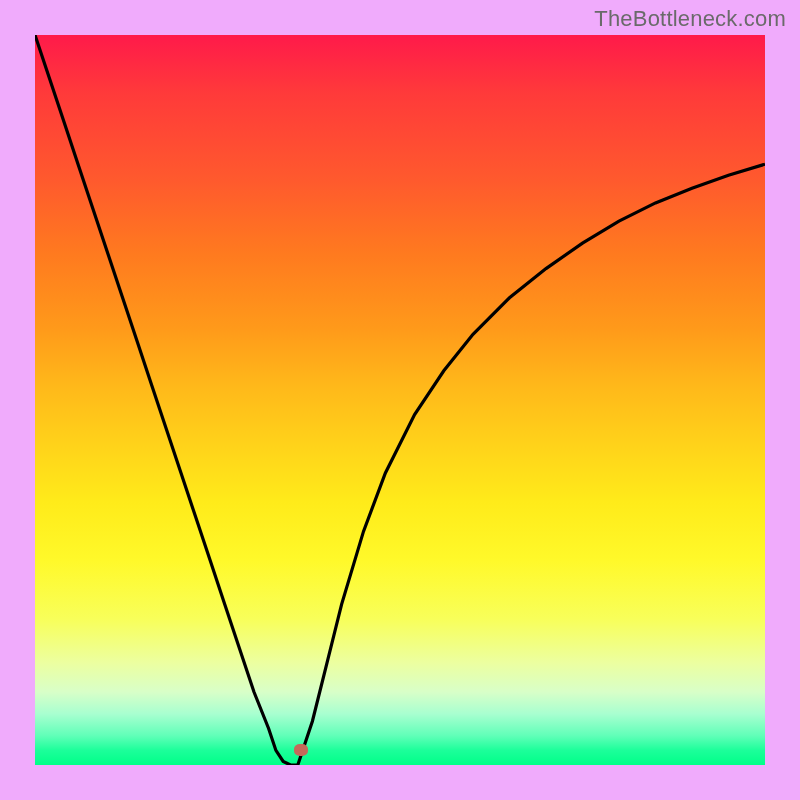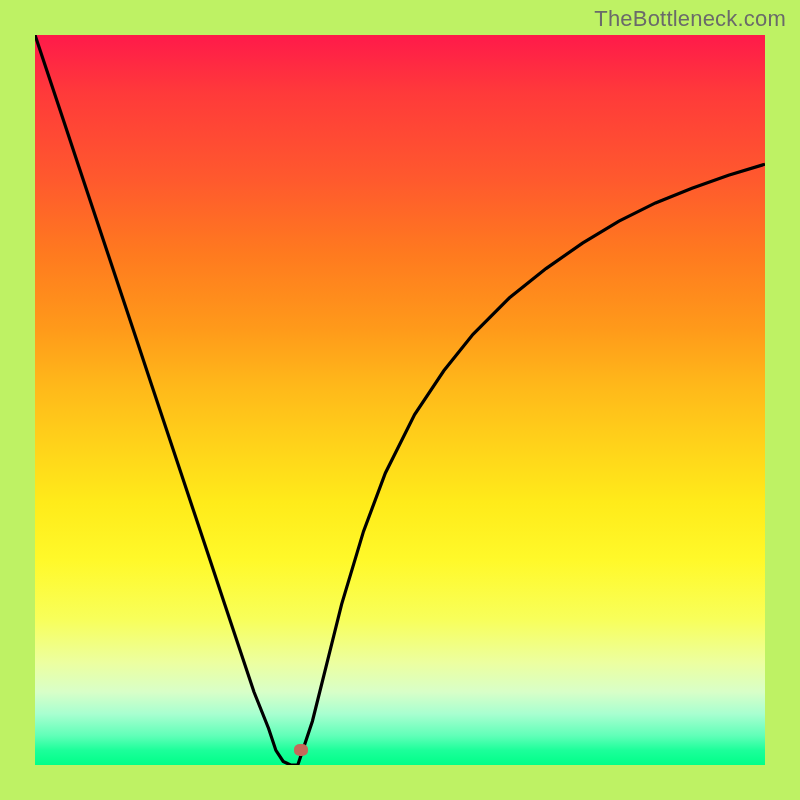--- a/index.html
+++ b/index.html
@@ -7,21 +7,21 @@
     padding: 0;
     width: 800px;
     height: 800px;
     background: #000;
     overflow: hidden;
     font-family: Arial, Helvetica, sans-serif;
   }
   .frame {
     position: absolute;
     inset: 0;
-    background: #bef264;
+    background: #f0abfc;
   }
   .plot {
     position: absolute;
     left: 35px;
     top: 35px;
     width: 730px;
     height: 730px;
     
     background: linear-gradient(
       to bottom,

